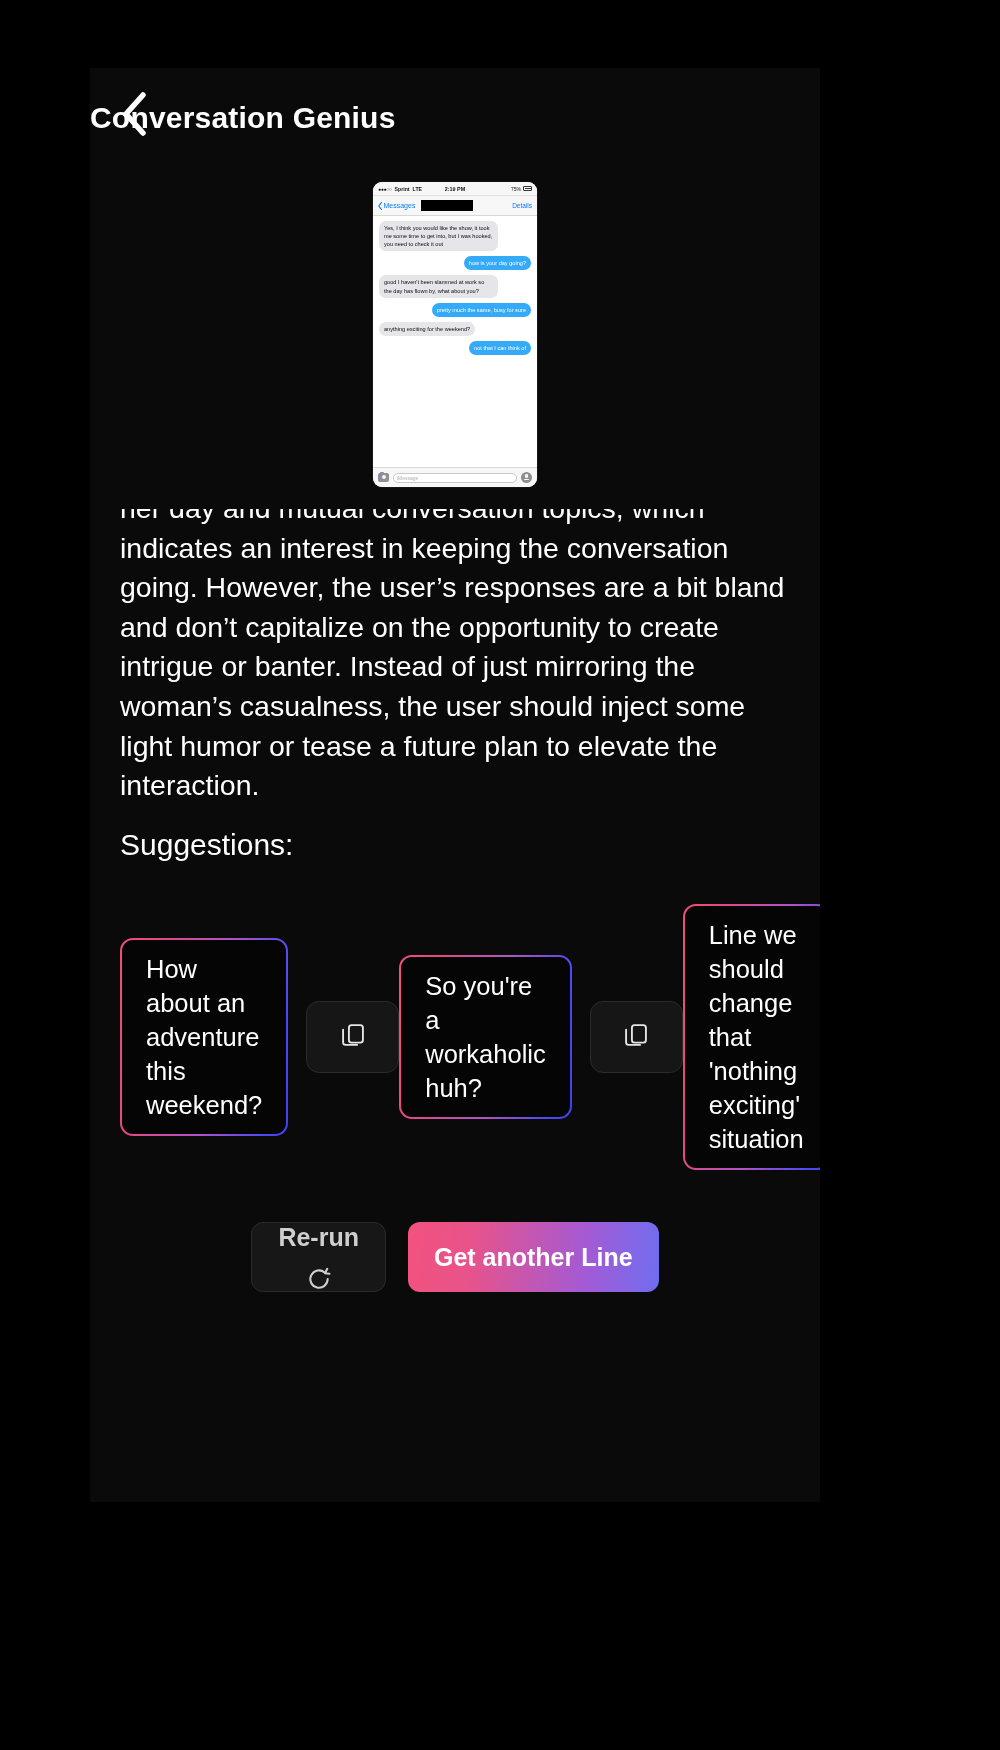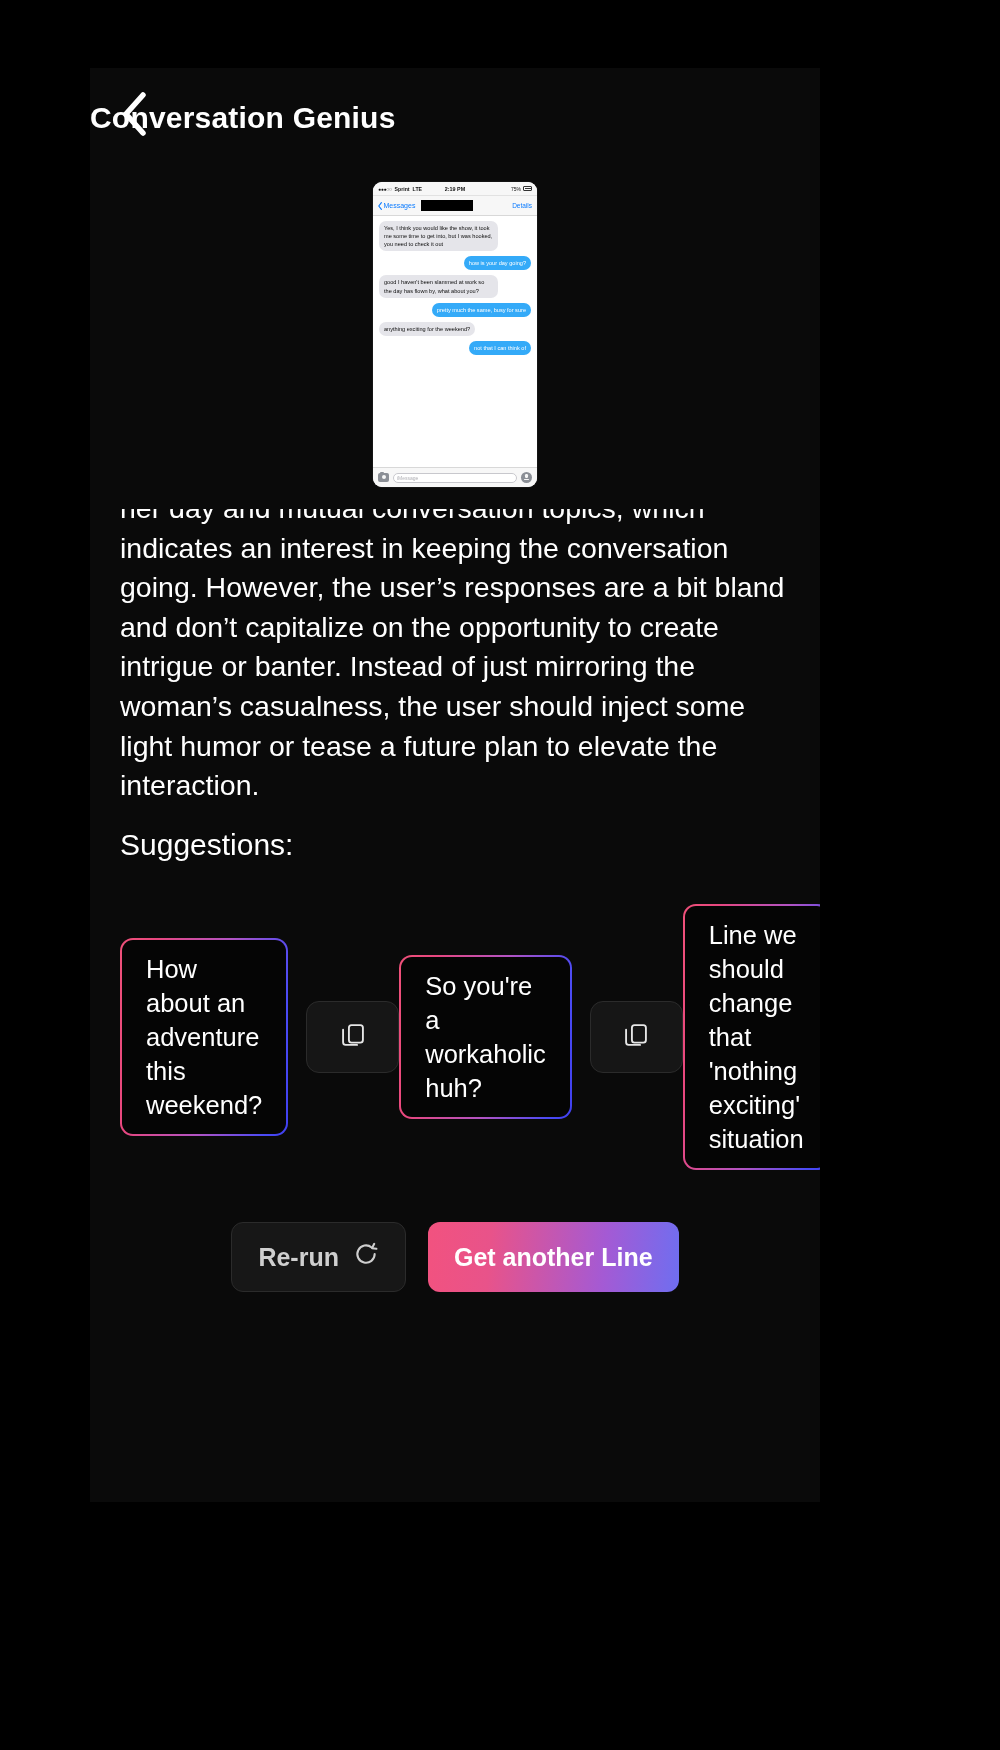--- a/index.html
+++ b/index.html
@@ -158,20 +158,21 @@
     display:flex; justify-content:center; align-items:center;
     gap:22px; margin-top:52px;
   }
   .rerun-btn {
     background:#171717; border:1px solid #2b2b2b;
     border-radius:12px;
     padding:0 26px; height:70px;
     display:flex; align-items:center; gap:14px;
     color:#cfcfcf; font-size:25px; font-weight:bold;
     cursor:pointer;
+    flex-direction:column;
   }
   .another-btn {
     border-radius:12px;
     padding:0 26px; height:70px;
     display:flex; align-items:center; justify-content:center;
     background:linear-gradient(95deg,#f2527f 0%,#e8538a 25%,#a45ad4 70%,#6f6ef0 100%);
     color:#ffffff; font-size:25px; font-weight:bold;
     cursor:pointer;
   }
 </style>

